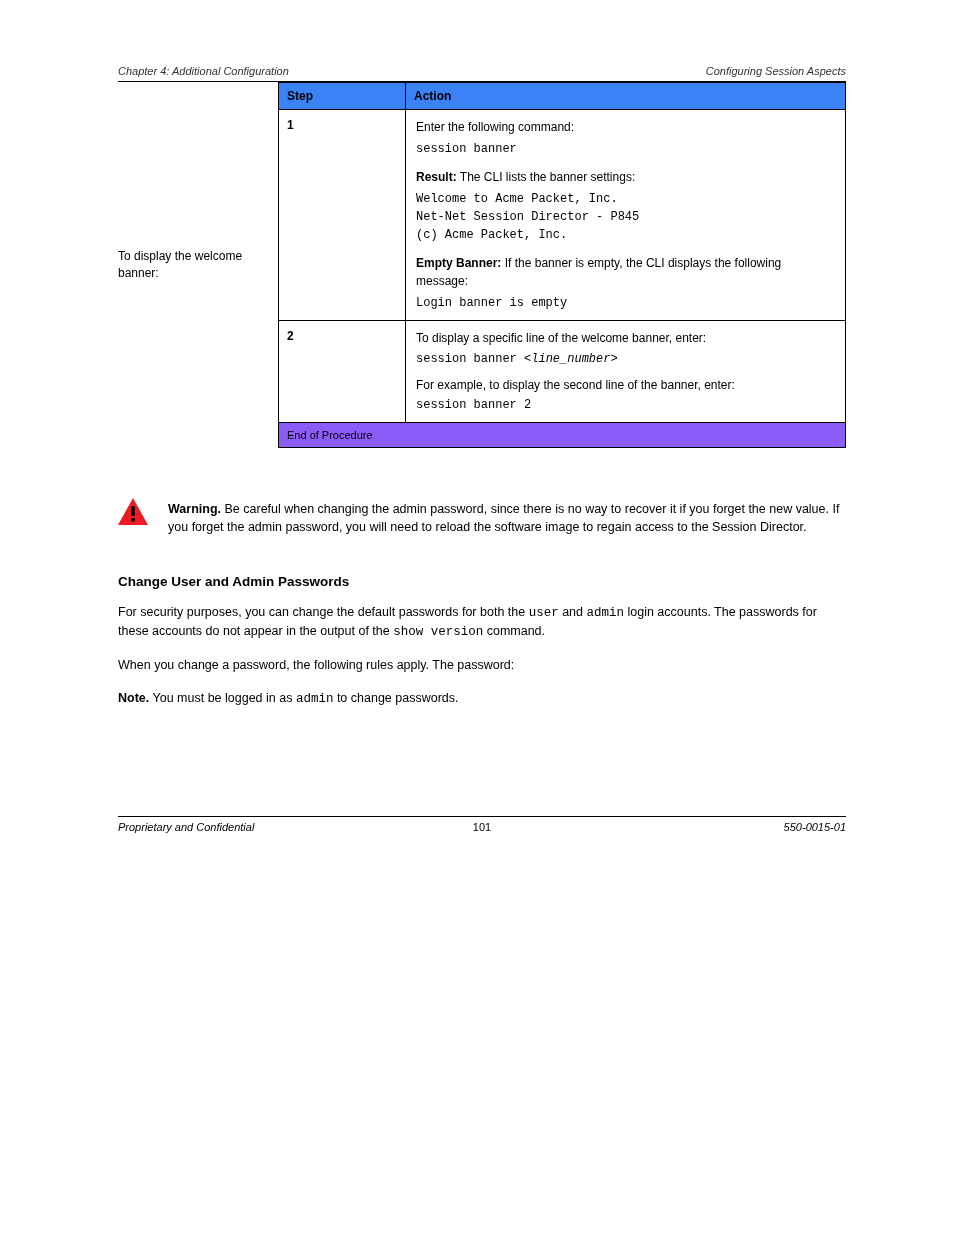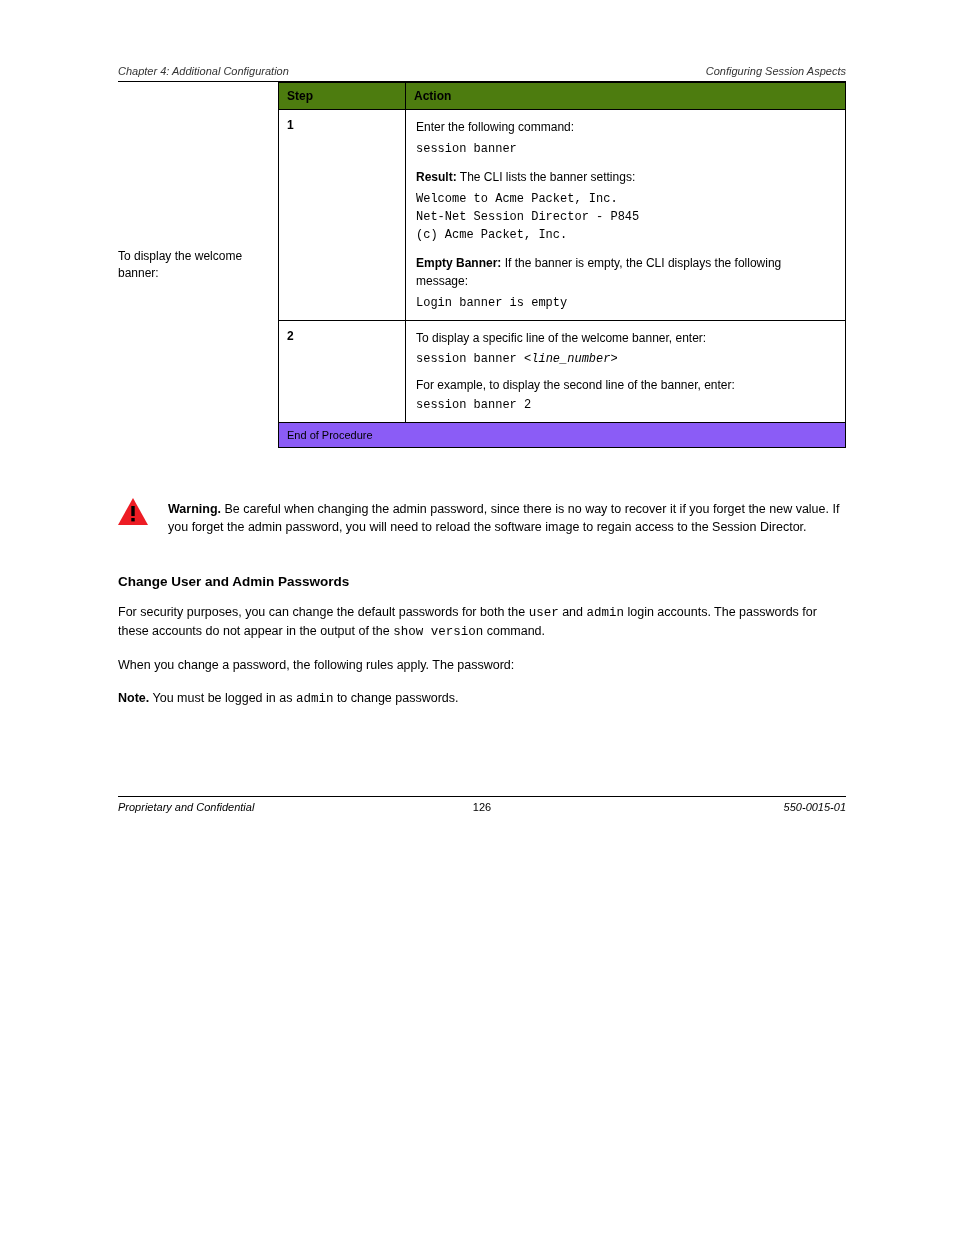--- a/index.html
+++ b/index.html
@@ -53,21 +53,21 @@
     border-collapse: collapse;
     font-size: 12px;
     width: 560px;
   }
   .tbl th, .tbl td {
     border: 1px solid #000;
     text-align: left;
     vertical-align: top;
   }
   .tbl thead th {
-    background: #4d7c0f;
+    background: #3b82f6;
     font-weight: bold;
     padding: 6px 8px;
   }
   .tbl td.step {
     width: 110px;
     font-weight: bold;
     padding: 8px 8px;
   }
   .tbl td.action {
     padding: 8px 10px;
@@ -123,21 +123,21 @@
     margin-bottom: 2px;
   }
   .note-label {
     font-weight: bold;
     text-align: center;
   }
   .footer {
     position: absolute;
     left: 118px;
     right: 108px;
-    bottom: 74px;
+    bottom: 54px;
   }
   .footer-line {
     display: flex;
     justify-content: space-between;
     font-size: 11px;
     margin-top: 4px;
   }
   .footer-left { font-style: italic; }
   .footer-right { font-style: italic; }
   .footer-center {
@@ -231,17 +231,17 @@
     <p>
       <span class="note-label">Note.</span>
       <span>You must be logged in as </span><span class="mono">admin</span><span> to change passwords.</span>
     </p>
   </div>
 
   <div class="footer">
     <hr class="rule">
     <div class="footer-line">
       <span class="footer-left">Proprietary and Confidential</span>
-      <span class="footer-center">126</span>
+      <span class="footer-center">101</span>
       <span class="footer-right">550-0015-01</span>
     </div>
   </div>
 </div>
 
 </body></html>

